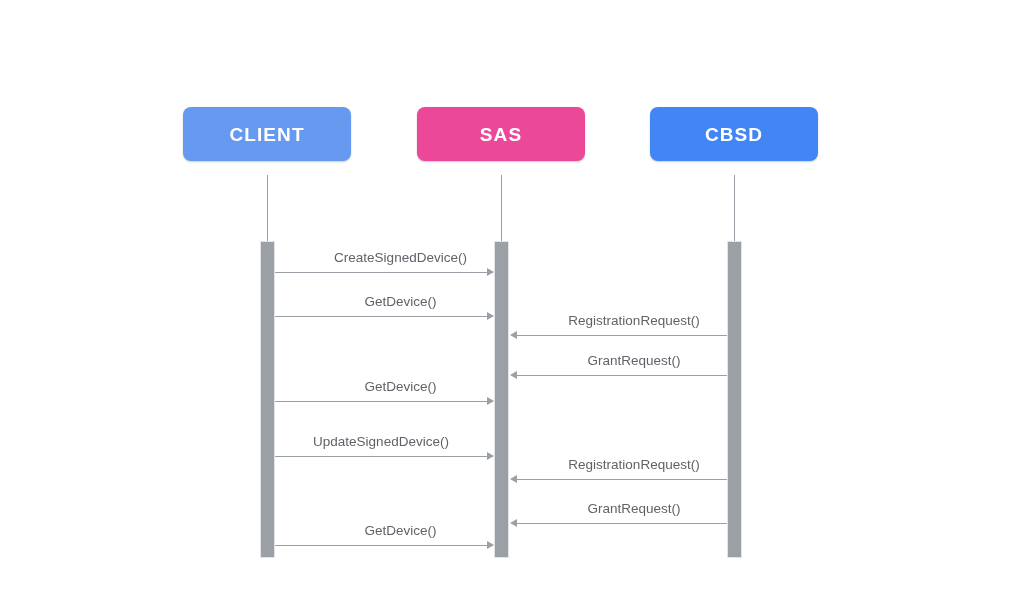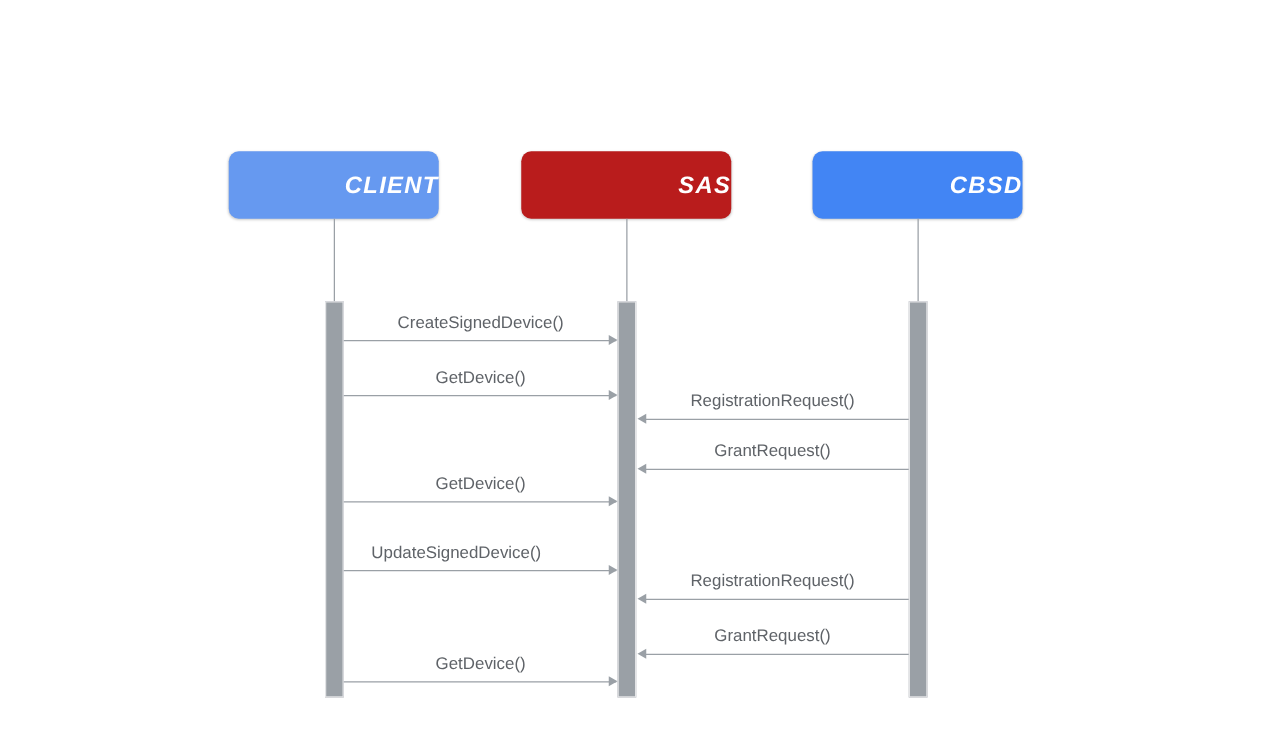--- a/index.html
+++ b/index.html
@@ -41,39 +41,38 @@
     color: #ffffff;
     font-size: 25px;
     font-weight: 400;
     letter-spacing: 0.2px;
     line-height: 1;
   }
 
   
   .participant {
     position: absolute;
-    top: 121px;
+    top: 107px;
     height: 54px;
     border-radius: 8px;
     display: flex;
     align-items: center;
-    justify-content: flex-end;
+    justify-content: center;
     box-shadow: 0 1px 2px rgba(0,0,0,0.2);
-    font-style: italic;
   }
   .participant-label {
     color: #ffffff;
     font-size: 19px;
     font-weight: 700;
     letter-spacing: 1.1px;
     line-height: 1;
   }
 
   .p-client { left: 183px;  width: 168px; background: #6699f0; }
-  .p-sas    { left: 417px;  width: 168px; background: #b91c1c; }
+  .p-sas    { left: 417px;  width: 168px; background: #ec4899; }
   .p-cbsd   { left: 650px;  width: 168px; background: #4285f4; }
 
   
   .lifeline {
     position: absolute;
     top: 175px;
     width: 1px;
     background: #9aa0a6;
   }
   .ll-client { left: 267px; height: 67px; }
@@ -98,20 +97,21 @@
     height: 1px;
     background: #9aa0a6;
   }
   .msg-label {
     position: absolute;
     font-size: 13.5px;
     color: #5f6368;
     line-height: 1;
     white-space: nowrap;
     text-align: center;
+    margin-left: 16px;
   }
   .arrowhead {
     position: absolute;
     width: 0;
     height: 0;
     border-top: 4px solid transparent;
     border-bottom: 4px solid transparent;
   }
   .arrow-right { border-left: 7px solid #9aa0a6; }
   .arrow-left  { border-right: 7px solid #9aa0a6; }

